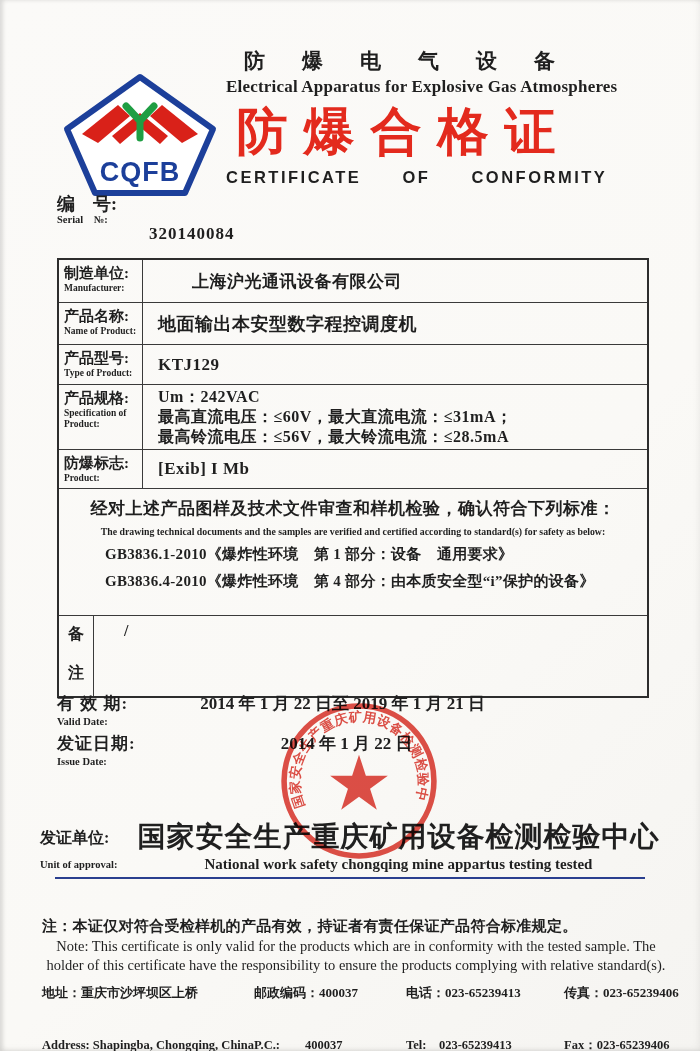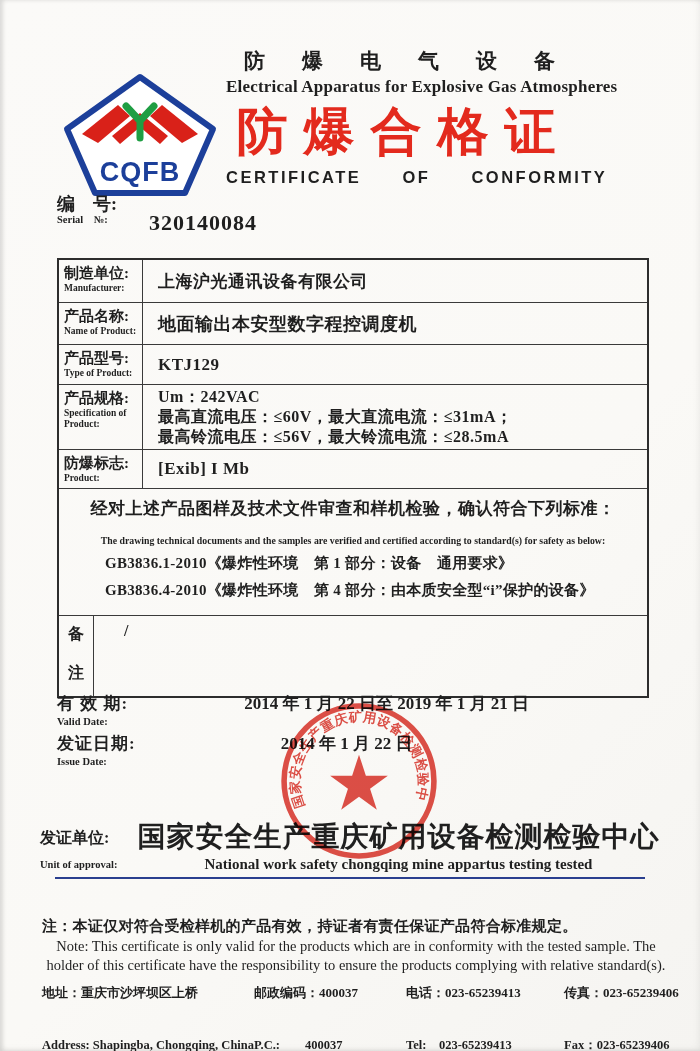--- a/index.html
+++ b/index.html
@@ -23,51 +23,51 @@
   .h-en{font-size:17px;font-weight:bold;letter-spacing:.2px;white-space:nowrap;margin-top:3px;}
   .h-red{font-size:51px;font-weight:bold;color:#e32a1d;letter-spacing:16px;
          white-space:nowrap;margin-left:8px;margin-top:7px;line-height:56px;}
   .h-cert{font-family:"Liberation Sans","DejaVu Sans",sans-serif;
           font-size:16.5px;font-weight:bold;letter-spacing:2.5px;word-spacing:34px;
           white-space:nowrap;margin-top:8px;}
   
   .serial{position:absolute;left:57px;top:194px;display:flex;align-items:flex-start;}
   .serial-cn{font-size:18px;font-weight:bold;line-height:20px;}
   .serial-en{font-size:10.5px;font-weight:bold;line-height:12px;}
-  .serial-val{font-size:22px;font-weight:bold;margin-left:32px;margin-top:16px;letter-spacing:1px;}
+  .serial-val{font-size:17px;font-weight:bold;margin-left:32px;margin-top:30px;letter-spacing:1px;}
   
   .cert-table{position:absolute;left:57px;top:258px;width:588px;
               border:2px solid #2d2d2d;background:transparent;}
   .t-row{display:flex;border-top:1.5px solid #3a3a3a;}
   .t-row:first-child{border-top:none;}
   .t-label{width:84px;flex:0 0 84px;border-right:1.5px solid #3a3a3a;
            padding:4px 2px 2px 5px;box-sizing:border-box;}
   .t-label .cn{font-size:15px;font-weight:bold;line-height:19px;}
   .t-label .en{font-size:9.5px;font-weight:bold;line-height:11px;}
   .t-value{flex:1;display:flex;align-items:center;padding-left:15px;
            font-size:17px;font-weight:600;letter-spacing:.5px;}
-  .r1{min-height:42px;} .r2{min-height:41px;} .r3{min-height:39px;}
+  .r1{min-height:42px;gap:34px;} .r2{min-height:41px;} .r3{min-height:39px;}
   .r4{min-height:60px;} .r5{min-height:38px;}
   .r2 .t-value{font-size:18px;font-weight:bold;}
   .spec-lines{line-height:20px;font-size:16px;font-weight:600;padding:2px 0;}
   .standards{border-top:1.5px solid #3a3a3a;min-height:127px;box-sizing:border-box;padding:8px 10px 4px;}
   .std-head{font-size:17px;font-weight:bold;text-align:center;letter-spacing:.5px;}
-  .std-en{font-size:9.8px;font-weight:bold;text-align:center;margin-top:15px;}
+  .std-en{font-size:9.8px;font-weight:bold;text-align:center;margin-top:6px;}
   .std-item{font-size:15px;font-weight:600;margin-left:36px;margin-top:8px;letter-spacing:.3px;}
   .remark{display:flex;border-top:1.5px solid #3a3a3a;min-height:80px;}
   .remark-label{width:34px;flex:0 0 34px;border-right:1.5px solid #3a3a3a;
                 display:flex;flex-direction:column;justify-content:space-between;
                 align-items:center;padding:8px 0 12px;font-size:16px;font-weight:bold;}
   .remark-value{flex:1;font-size:16px;font-weight:600;padding:6px 0 0 30px;}
   
   .dates{position:absolute;left:57px;top:692px;width:588px;}
   .d-line{display:flex;align-items:baseline;}
   .d-cn{font-size:17px;font-weight:bold;letter-spacing:1px;line-height:22px;}
   .d-en{font-size:10.5px;font-weight:bold;line-height:13px;}
-  .d-val1{font-size:17px;font-weight:600;margin-left:116px;}
+  .d-val1{font-size:17px;font-weight:600;margin-left:72px;}
   .d-val2{font-size:17px;font-weight:600;margin-left:145px;}
   
   .stamp{position:absolute;left:278px;top:700px;width:162px;height:162px;
          opacity:.88;mix-blend-mode:multiply;z-index:5;}
   
   .approval{position:absolute;left:40px;top:820px;width:625px;display:flex;}
   .ap-left{flex:0 0 92px;padding-top:8px;}
   .ap-cn{font-size:16px;font-weight:bold;white-space:nowrap;}
   .ap-en{font-size:10.5px;font-weight:bold;margin-top:10px;white-space:nowrap;}
   .ap-right{flex:1;text-align:center;}

